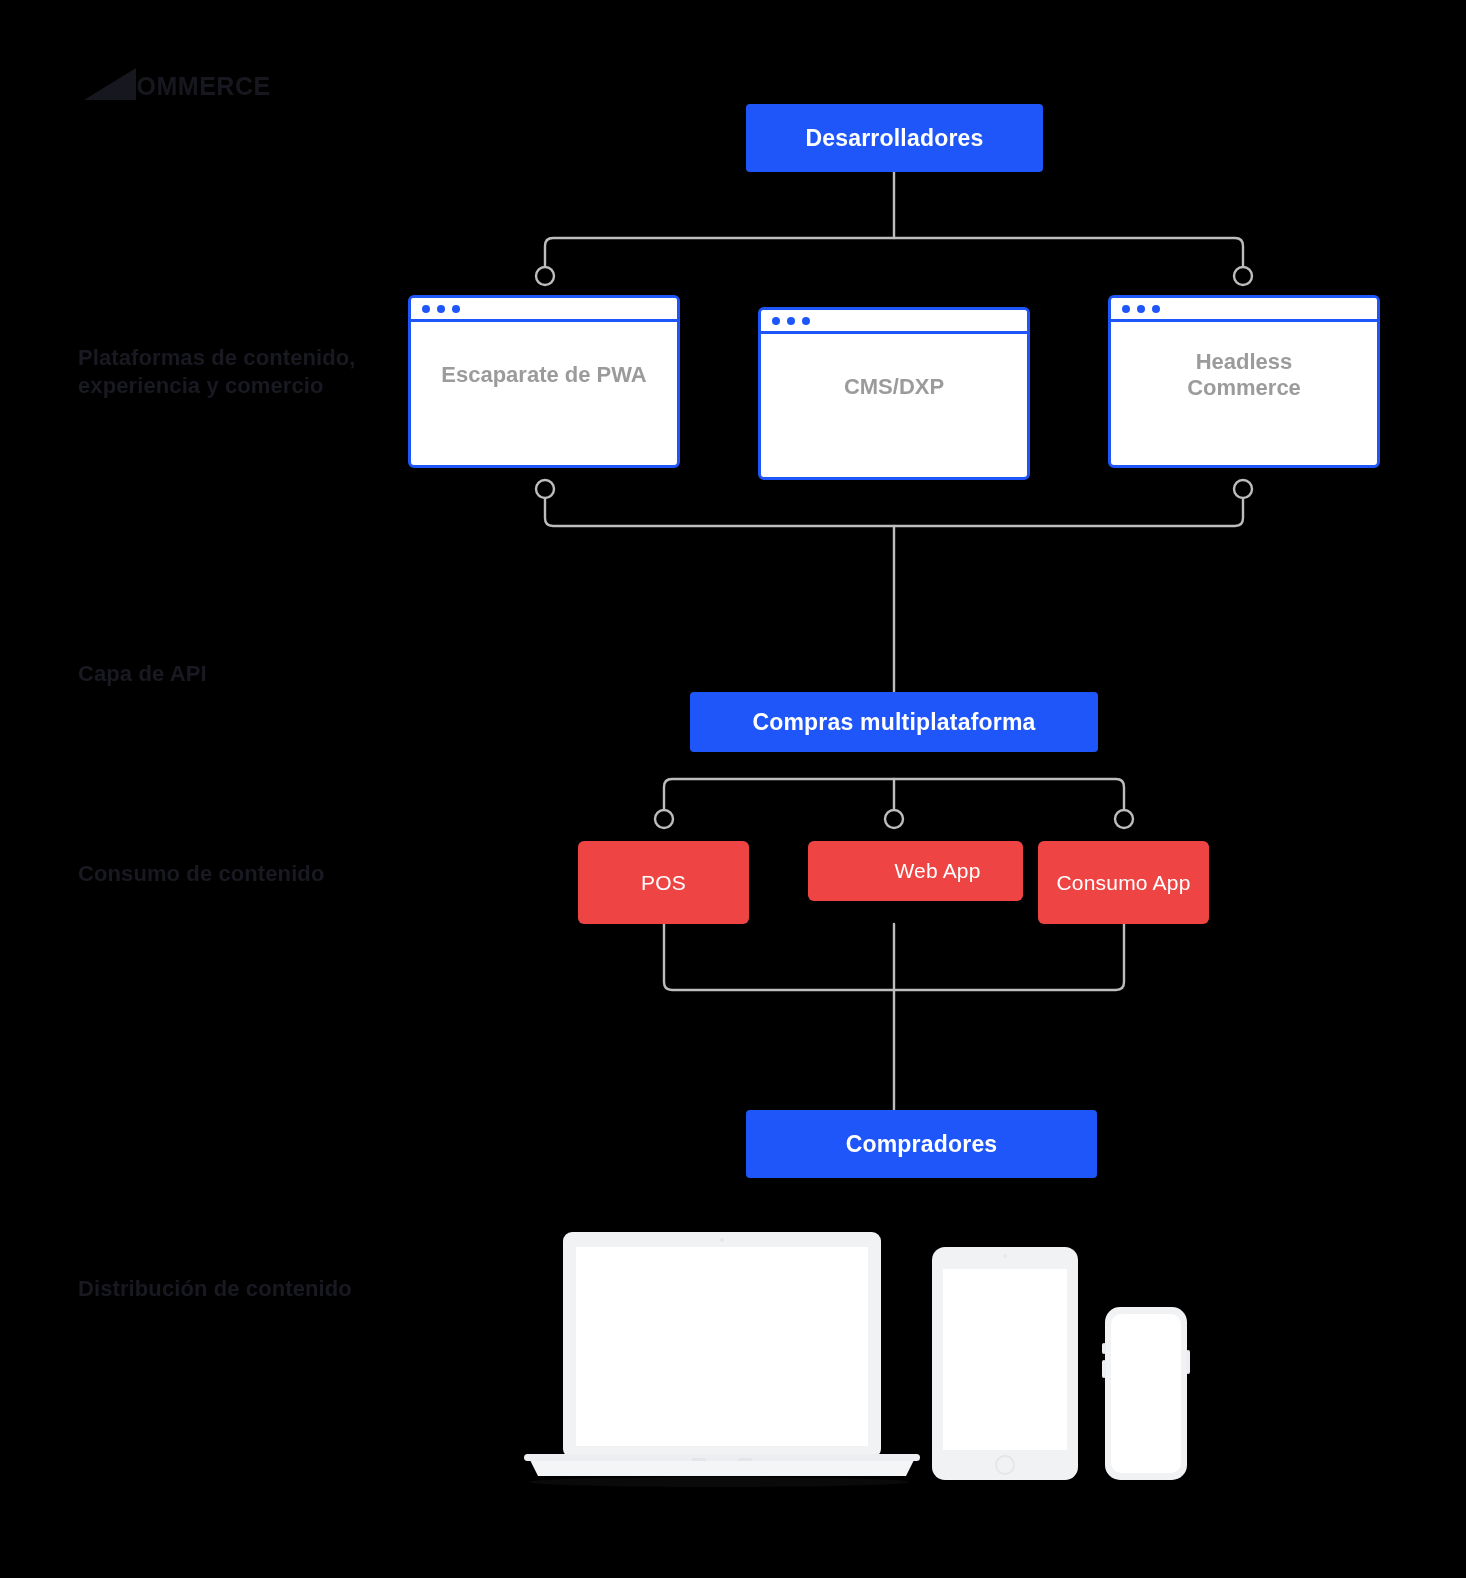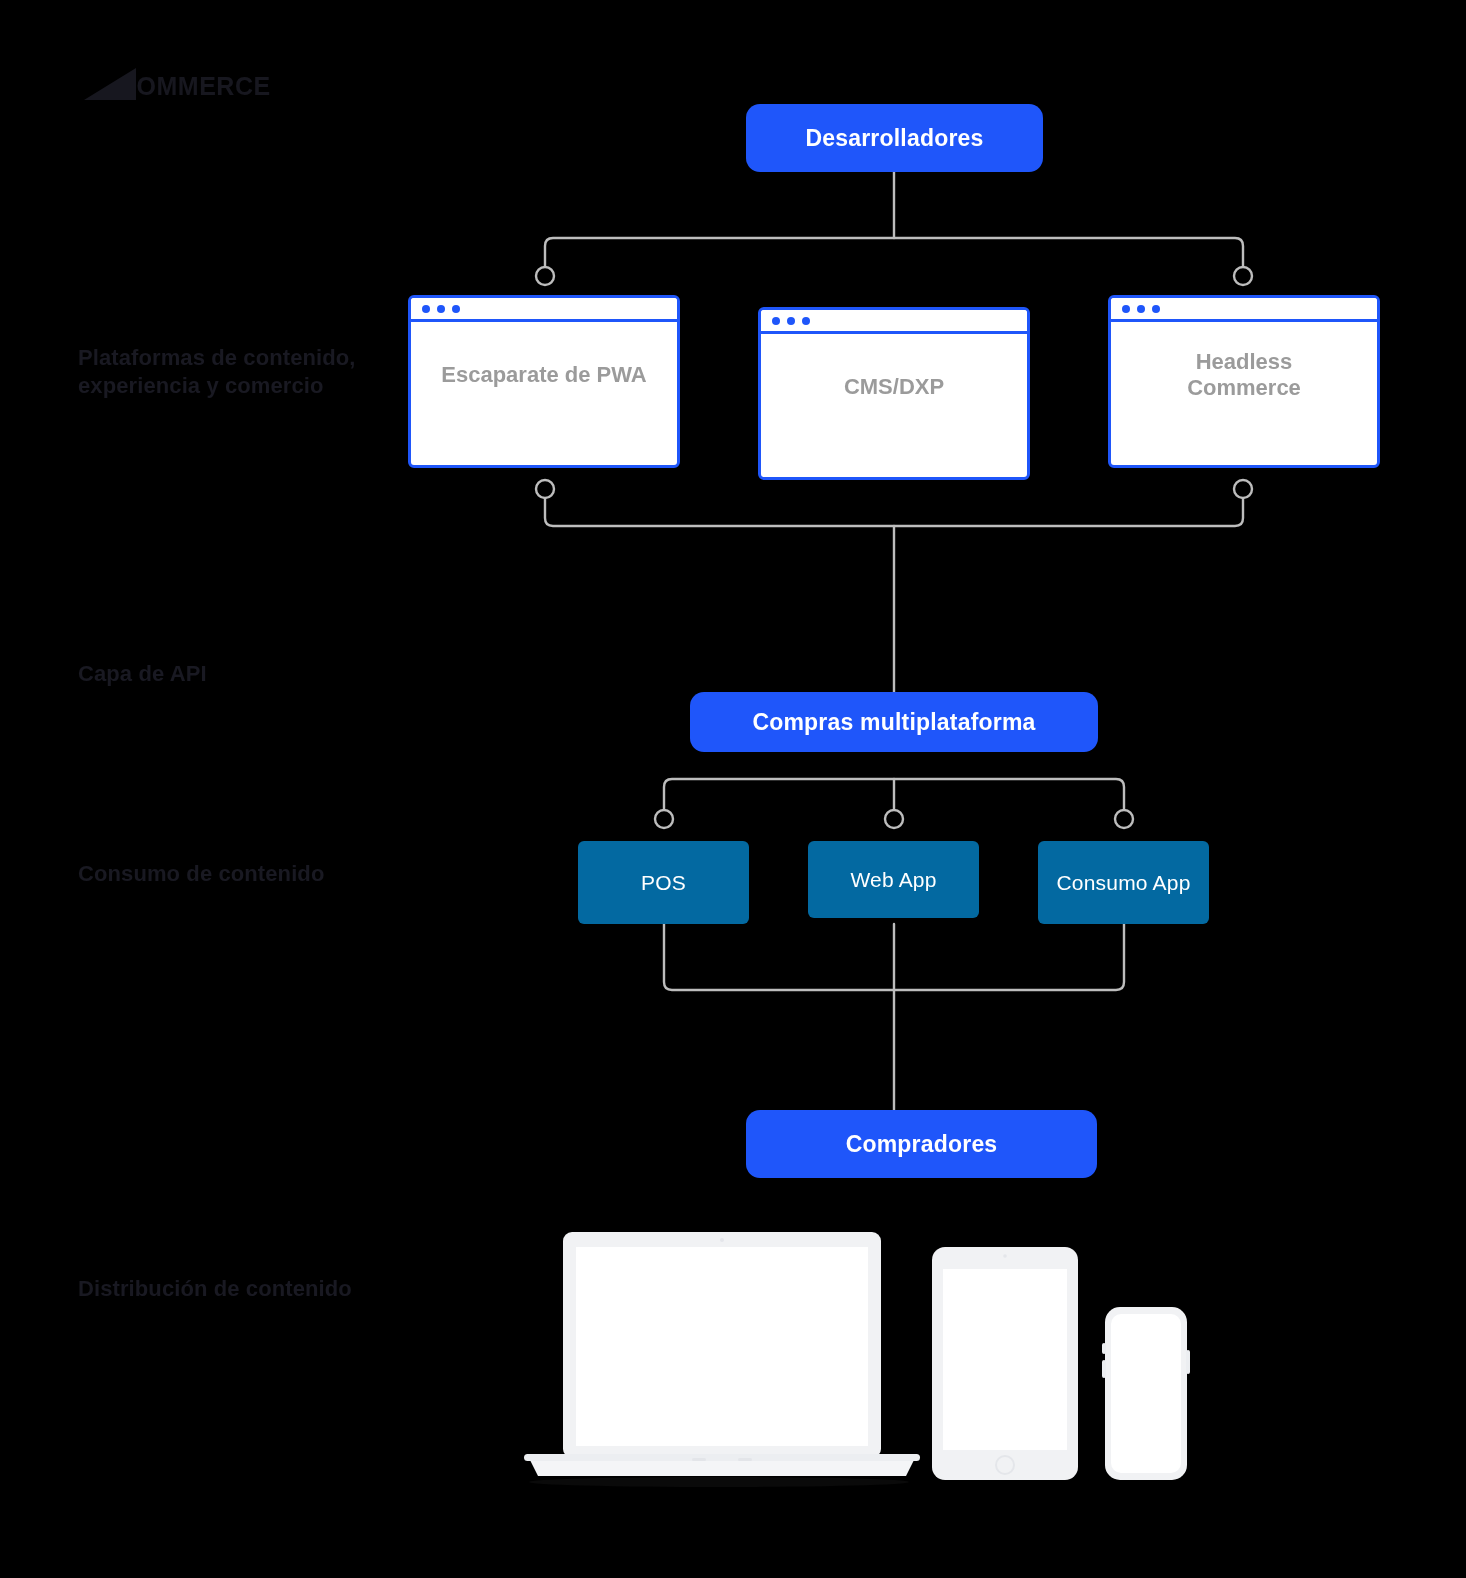--- a/index.html
+++ b/index.html
@@ -24,36 +24,36 @@
     color:#191922;font-size:22px;font-weight:700;line-height:1.28;
     letter-spacing:.1px;
   }
   #rail-platforms{top:344px;}
   #rail-api{top:660px;}
   #rail-consumption{top:860px;}
   #rail-distribution{top:1275px;}
 
   
   .pill{
-    position:absolute;background:#1f56fa;border-radius:14px;
+    position:absolute;background:#1f56fa;border-radius:4px;
     display:flex;align-items:center;justify-content:center;
     color:#ffffff;font-weight:700;letter-spacing:.2px;
   }
   #box-developers{left:746px;top:104px;width:297px;height:68px;font-size:23px;}
   #box-omnichannel{left:690px;top:692px;width:408px;height:60px;font-size:23px;}
   #box-shoppers{left:746px;top:1110px;width:351px;height:68px;font-size:23px;}
 
   
   .chip{
-    position:absolute;background:#0369a1;border-radius:6px;
+    position:absolute;background:#ef4444;border-radius:6px;
     display:flex;align-items:center;justify-content:center;
     color:#ffffff;font-weight:400;font-size:21px;letter-spacing:.2px;
   }
   #box-pos{left:578px;top:841px;width:171px;height:83px;}
-  #box-webapp{left:808px;top:841px;width:171px;height:77px;}
+  #box-webapp{left:808px;top:841px;width:171px;height:60px;padding-left:44px;}
   #box-mobileapp{left:1038px;top:841px;width:171px;height:83px;}
 
   
   .browser{
     position:absolute;top:295px;width:272px;height:173px;
     background:#ffffff;border:3px solid #1f56fa;border-radius:6px;
     box-sizing:border-box;overflow:hidden;
   }
   #win-pwa{left:408px;}
   #win-cms{left:758px;margin-top:12px;}

